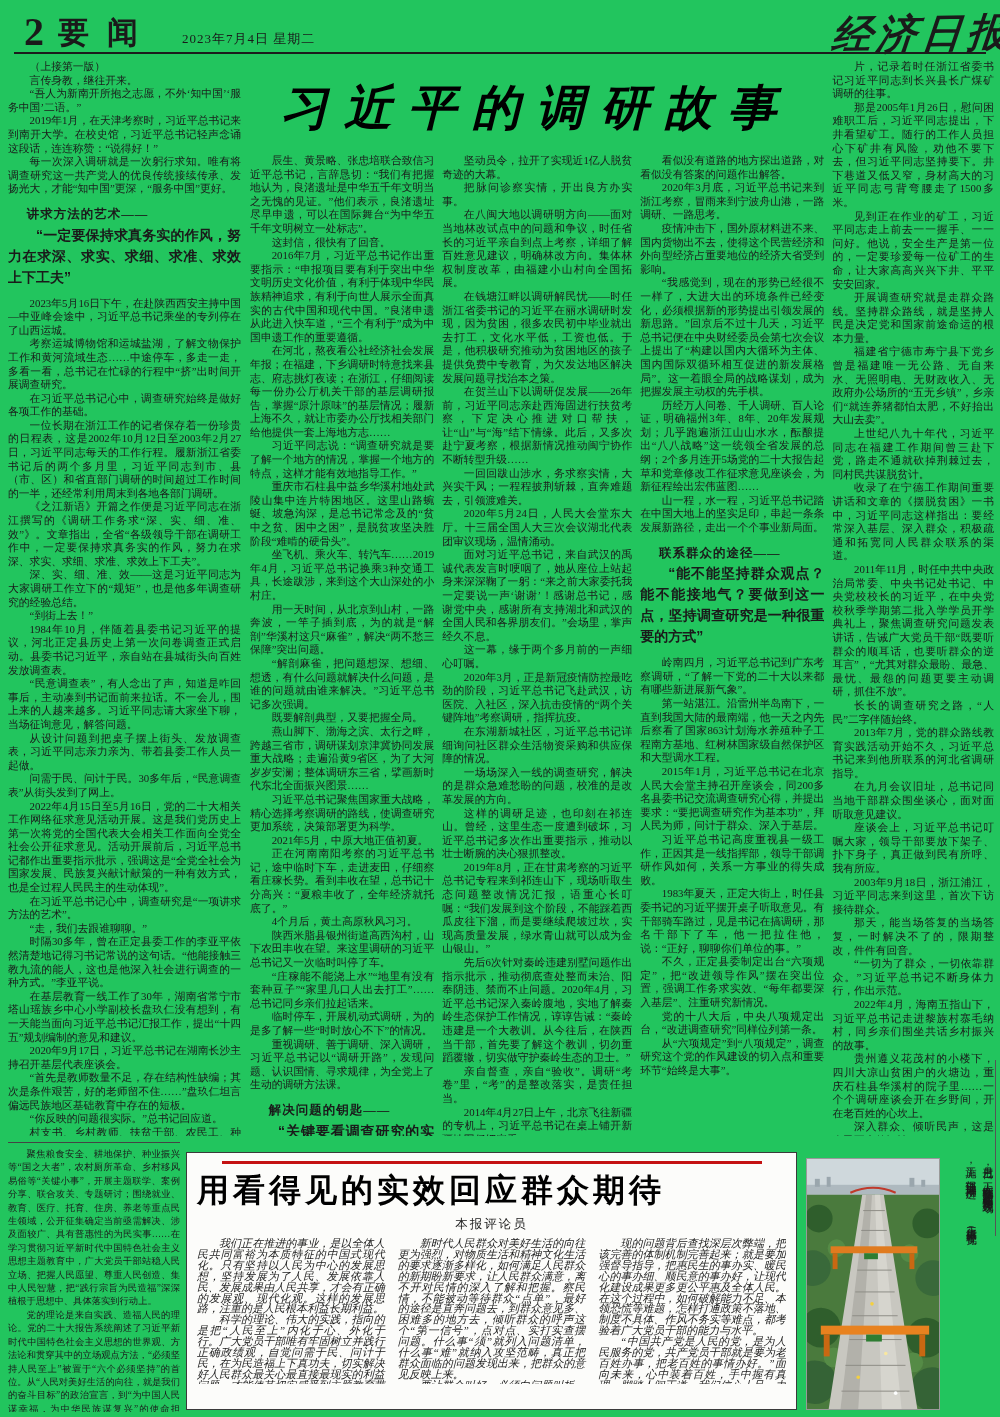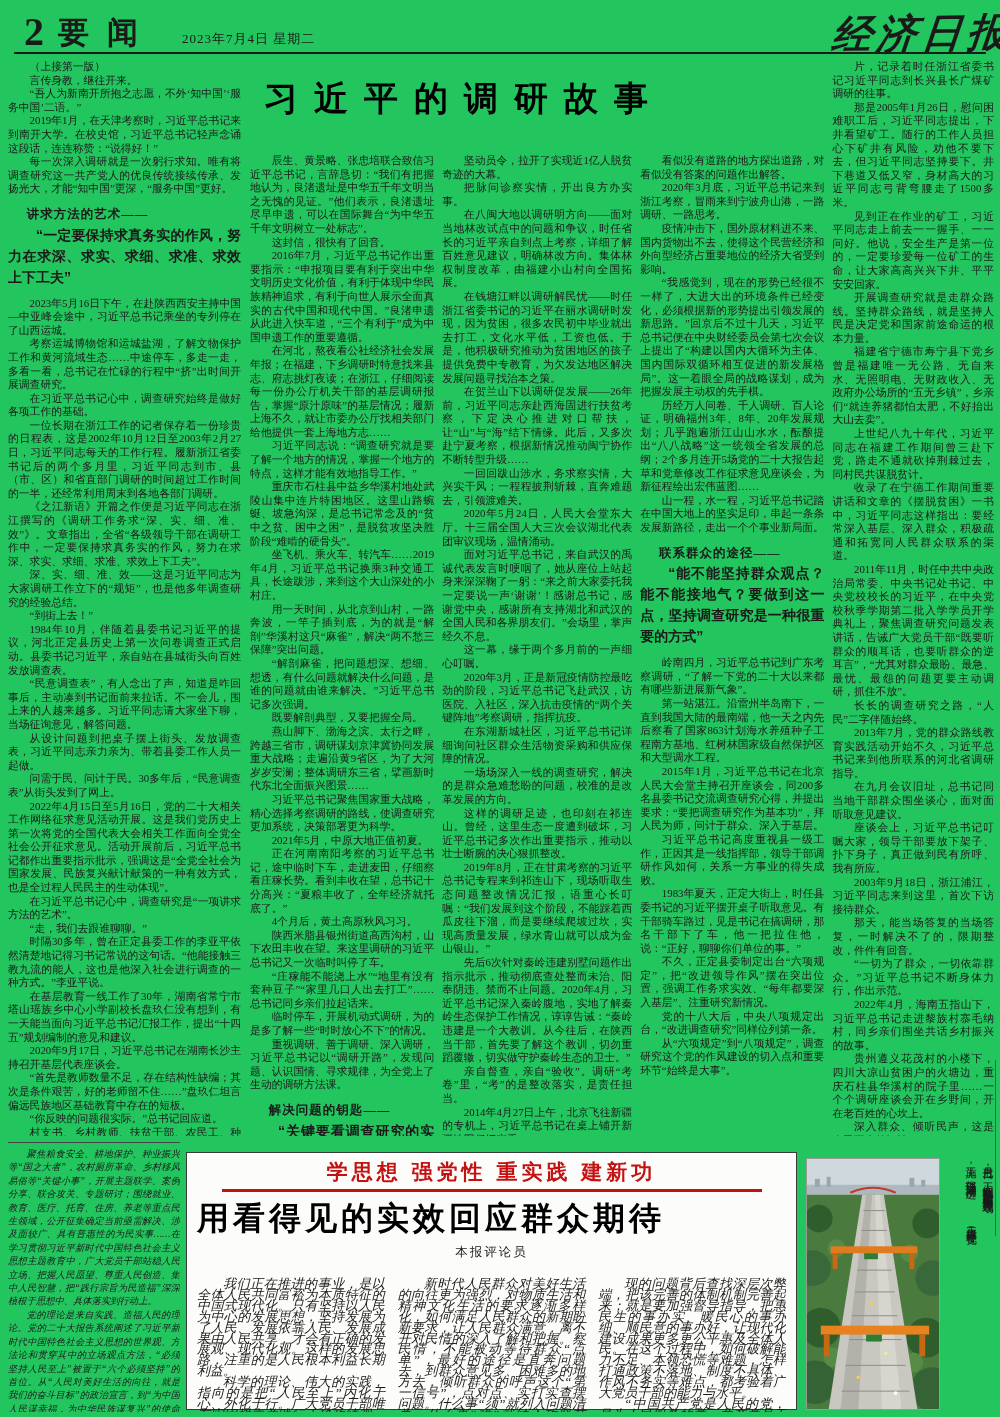--- a/index.html
+++ b/index.html
@@ -8,49 +8,49 @@
   
   .header{position:absolute;top:10px;left:24px;right:14px;height:44px;}
   .pagenum{font-family:"Liberation Serif",serif;font-weight:bold;font-size:40px;line-height:44px;vertical-align:bottom;}
   .section-name{font-weight:bold;font-size:31px;letter-spacing:18px;margin-left:14px;vertical-align:baseline;}
   .issue-date{font-size:13px;margin-left:26px;vertical-align:baseline;letter-spacing:1px;}
   .masthead{position:absolute;right:6px;top:-4px;font-size:40px;font-weight:bold;font-style:italic;
             letter-spacing:5px;transform:skewX(-6deg) rotate(-1deg);font-family:"DejaVu Serif",serif;}
   .header-rule{position:absolute;top:52px;left:14px;width:972px;border-top:2.5px solid #1c1c1c;}
   
   .article{position:absolute;top:60px;left:8px;width:986px;height:1076px;}
-  .main-headline{position:absolute;top:16px;left:240px;width:560px;text-align:left;z-index:3;
-        font-family:"Liberation Sans",sans-serif;font-weight:900;font-size:34px;letter-spacing:16px;
-        text-indent:16px;white-space:nowrap;color:#000;}
+  .main-headline{position:absolute;top:16px;left:240px;width:560px;text-align:center;z-index:3;
+        font-family:"Liberation Sans",sans-serif;font-weight:900;font-size:48px;letter-spacing:16px;
+        text-indent:16px;white-space:nowrap;color:#000;font-style:italic;}
   .cols{display:flex;height:1076px;}
   .col{overflow:hidden;text-align:justify;font-size:10.8px;line-height:13.6px;height:1076px;box-sizing:border-box;}
   .col.c1{width:238px;margin-right:9px;}
   .col.c2{width:188px;margin-right:8px;padding-top:94px;}
   .col.c3{width:194px;margin-right:8px;padding-top:94px;}
   .col.c4{width:188px;margin-right:8px;padding-top:94px;}
   .col.c5{width:165px;}
   .col p{margin:0;text-indent:2em;}
   .col .hl{font-weight:bold;font-size:12.5px;margin:12px 0 3px;text-indent:1.5em;letter-spacing:1px;}
   .col .hq{font-family:"Liberation Sans",sans-serif;font-weight:bold;font-size:14px;line-height:1.5;
            margin:0 0 9px;text-indent:2em;}
   
   .bottom-left{position:absolute;left:8px;top:1142px;width:172px;height:270px;overflow:hidden;
         border-top:1.5px solid #444;padding-top:5px;box-sizing:border-box;
-        font-size:9.3px;line-height:13.4px;text-align:justify;font-style:italic;}
+        font-size:9.3px;line-height:13.4px;text-align:justify;}
   .bottom-left p{margin:0;text-indent:2em;}
   .editorial-box{position:absolute;left:186px;top:1152px;width:611px;height:258px;border:1px solid #3a3a3a;
         box-sizing:border-box;padding:5px 10px 4px;background:#fcfcfa;}
   .slogan{text-align:center;color:var(--accent,#c41212);font-family:"Liberation Sans",sans-serif;
         font-weight:bold;font-size:21px;letter-spacing:4px;white-space:nowrap;}
   .slogan-underline{height:0;border-bottom:3px solid var(--accent,#c41212);width:540px;margin:3px auto 5px;}
   .ed-headline{text-align:left;font-family:"Liberation Sans",sans-serif;font-weight:700;font-size:32px;
         letter-spacing:4px;white-space:nowrap;color:#000;}
   .ed-byline{text-align:center;font-size:12.5px;margin:3px 0 5px;letter-spacing:2px;}
   .ed-cols{display:flex;gap:13px;height:146px;overflow:hidden;}
-  .ed-col{flex:1;font-size:13px;line-height:10.9px;text-align:justify;font-style:italic;margin-top:13px;}
+  .ed-col{flex:1;font-size:11px;line-height:10.9px;text-align:justify;font-style:italic;}
   .ed-col p{margin:0;text-indent:2em;}
   
   .photo-wrap{position:absolute;left:806px;top:1158px;width:190px;height:252px;}
   .photo{position:absolute;left:0;top:0;width:134px;height:252px;border:1px solid #999;box-sizing:border-box;}
   .photo svg{display:block;width:100%;height:100%;}
   .photo-caption{position:absolute;right:0;top:0;width:52px;height:252px;
         writing-mode:vertical-rl;font-size:11px;line-height:1.55;letter-spacing:1px;}
   .photo-caption .cap-col{display:block;}
   .photo-caption .credit{margin-top:26px;font-size:10.5px;}
   .v-rule-right{position:absolute;left:995px;top:1060px;height:176px;border-left:1px solid #555;}
@@ -180,21 +180,20 @@
         </div>
       </div>
   </div>
 
   <div class="bottom-left">
       <p>聚焦粮食安全、耕地保护、种业振兴等“国之大者”，农村厕所革命、乡村移风易俗等“关键小事”，开展主题联学、案例分享、联合攻关、专题研讨；围绕就业、教育、医疗、托育、住房、养老等重点民生领域，公开征集确定当前亟需解决、涉及面较广、具有普惠性的为民实事……在学习贯彻习近平新时代中国特色社会主义思想主题教育中，广大党员干部站稳人民立场、把握人民愿望、尊重人民创造、集中人民智慧，把“践行宗旨为民造福”深深植根于思想中、具体落实到行动上。</p>
       <p>党的理论是来自实践、造福人民的理论。党的二十大报告系统阐述了习近平新时代中国特色社会主义思想的世界观、方法论和贯穿其中的立场观点方法，“必须坚持人民至上”被置于“六个必须坚持”的首位。从“人民对美好生活的向往，就是我们的奋斗目标”的政治宣言，到“为中国人民谋幸福，为中华民族谋复兴”的使命担当，“人民”二字具有基础性、根本性的地位和作用，“人民至上”标注着开辟马克思主义中国化时代化新境界的价值坐标。</p>
     </div>
 
   <div class="editorial-box">
-    <div class="slogan">学思想 强党性 重实践 建新功</div>
     <div class="slogan-underline"></div>
     <div class="ed-headline">用看得见的实效回应群众期待</div>
     <div class="ed-byline">本报评论员</div>
     <div class="ed-cols">
         <div class="ed-col">
           <p>我们正在推进的事业，是以全体人民共同富裕为本质特征的中国式现代化。只有坚持以人民为中心的发展思想，坚持发展为了人民、发展依靠人民、发展成果由人民共享，才会有正确的发展观、现代化观。这样的发展思路，注重的是人民根本利益长期利益。</p>
           <p>科学的理论、伟大的实践，指向的是把“人民至上”内化于心、外化于行。广大党员干部唯有牢固树立并践行正确政绩观，自觉问需于民、问计于民，在为民造福上下真功夫，切实解决好人民群众最关心最直接最现实的利益问题，才能使其切实感受到主题教育带来的新变化，推动主题教育取得实实在在的成效。</p>
         </div>
         <div class="ed-col">
           <p>新时代人民群众对美好生活的向往更为强烈，对物质生活和精神文化生活的要求逐渐多样化，如何满足人民群众的新期盼新要求，让人民群众满意，离不开对民情的深入了解和把握。察民情，不能被动等待群众“点单”，最好的途径是直奔问题去，到群众意见多、困难多的地方去，倾听群众的呼声这个“第一信号”，点对点、实打实查摆问题。什么事“须”就列入问题清单，什么事“难”就纳入攻坚范畴，真正把群众面临的问题发现出来，把群众的意见反映上来。</p>

